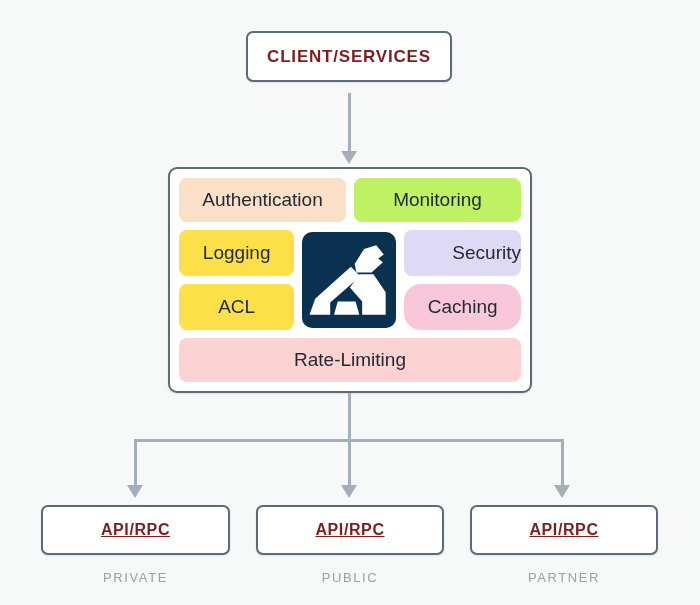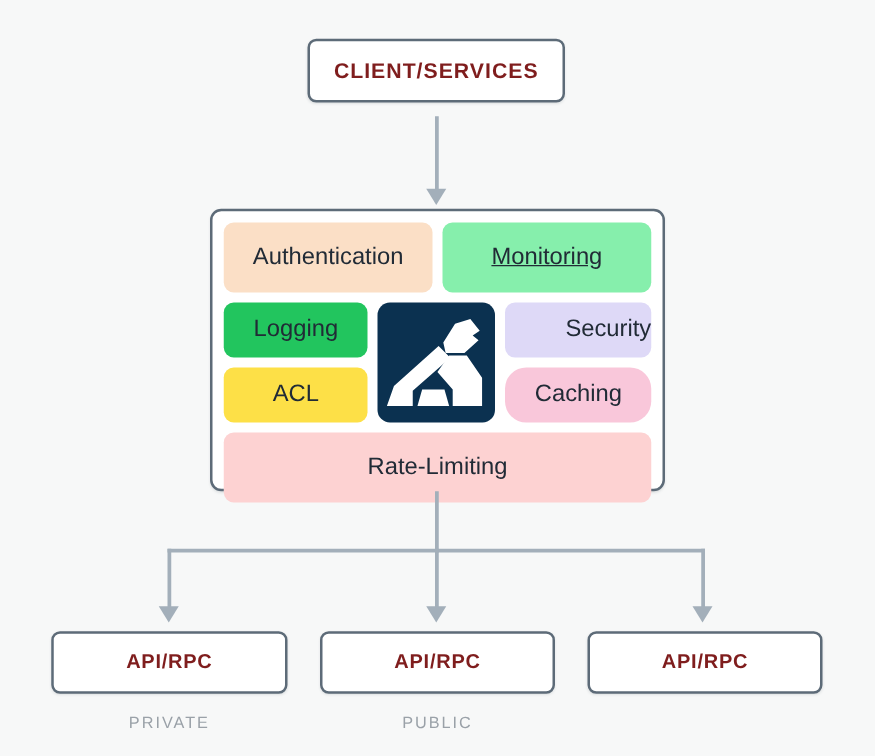--- a/index.html
+++ b/index.html
@@ -18,21 +18,21 @@
     position:absolute;
     background:#ffffff;
     border:2px solid #5d6b78;
     border-radius:7px;
     display:flex;align-items:center;justify-content:center;
     font-weight:bold;color:#7f1d1d;
     box-sizing:border-box;
     box-shadow:0 1px 2px rgba(60,70,80,.12);
   }
   .client-node{left:246px;top:31px;width:206px;height:51px;font-size:17px;letter-spacing:.8px;}
-  .endpoint-node{width:188px;height:50px;font-size:16px;letter-spacing:.6px;}
+  .endpoint-node{width:188px;height:50px;font-size:16px;letter-spacing:.6px;text-decoration:underline;}
   .ep-0{left:41px;top:505px;width:189px;}
   .ep-1{left:256px;top:505px;}
   .ep-2{left:470px;top:505px;}
   .caption{
     position:absolute;
     text-align:center;
     font-size:13px;font-weight:normal;letter-spacing:1.6px;
     color:#9aa1a8;
   }
   .cap-0{left:41px;width:189px;top:570px;}
@@ -50,21 +50,21 @@
     padding:9px;
     display:flex;flex-direction:column;gap:8px;
     box-shadow:0 1px 2px rgba(60,70,80,.12);
   }
   .plug-row{display:flex;gap:8px;}
   .mid-block{display:flex;gap:8px;flex:1;}
   .mid-col{display:flex;flex-direction:column;gap:8px;}
   .mid-col.left{width:121px;}
   .mid-col.right{flex:1;}
   .pill{
-    height:56px;flex:1;
+    height:44px;flex:1;
     border-radius:8px;
     display:flex;align-items:center;justify-content:center;
     font-size:19px;color:#212b36;
   }
   .logo-tile{
     width:94px;height:96px;
     border-radius:10px;
     background:#0b3150;
     display:flex;align-items:center;justify-content:center;
     align-self:center;
@@ -89,25 +89,25 @@
   <div class="node client-node">
     <span>CLIENT/SERVICES</span>
   </div>
 
   <div class="vline" style="left:348px;top:93px;height:59px;"></div>
   <div class="arrowhead" style="left:341px;top:151px;"></div>
 
   <div class="gateway">
     <div class="plug-row">
       <div class="pill" style="background-color: rgb(251, 223, 198);">Authentication</div>
-      <div class="pill" style="background-color: #86efac; text-decoration: underline;">Monitoring</div>
+      <div class="pill" style="background-color: #bef264;">Monitoring</div>
     </div>
     <div class="mid-block">
       <div class="mid-col left">
-        <div class="pill" style="background-color: #22c55e;">Logging</div>
+        <div class="pill" style="background-color: #fde047;">Logging</div>
         <div class="pill" style="background-color: #fde047;">ACL</div>
       </div>
       <div class="logo-tile" style="background-color: rgb(11, 49, 80);">
         <svg viewBox="0 0 100 100" aria-hidden="true">
           <g fill="#ffffff">
             <polygon points="56,33 66,17 79,13 87,23 81,27 86,31 74,42 58,42"></polygon>
             <polygon points="52,36 62,46 30,74 30,87 8,87 14,70 43,44"></polygon>
             <polygon points="61,44 76,44 89,63 89,87 64,87 64,73 51,58"></polygon>
             <polygon points="38,73 57,73 61,87 34,87"></polygon>
           </g>
@@ -140,14 +140,15 @@
   </div>
   <div class="node endpoint-node ep-1">
     <span>API/RPC</span>
   </div>
   <div class="node endpoint-node ep-2">
     <span>API/RPC</span>
   </div>
 
   <div class="caption cap-0">PRIVATE</div>
   <div class="caption cap-1">PUBLIC</div>
+  <div class="caption cap-2">PARTNER</div>
 
 </div>
 
 </body></html>

